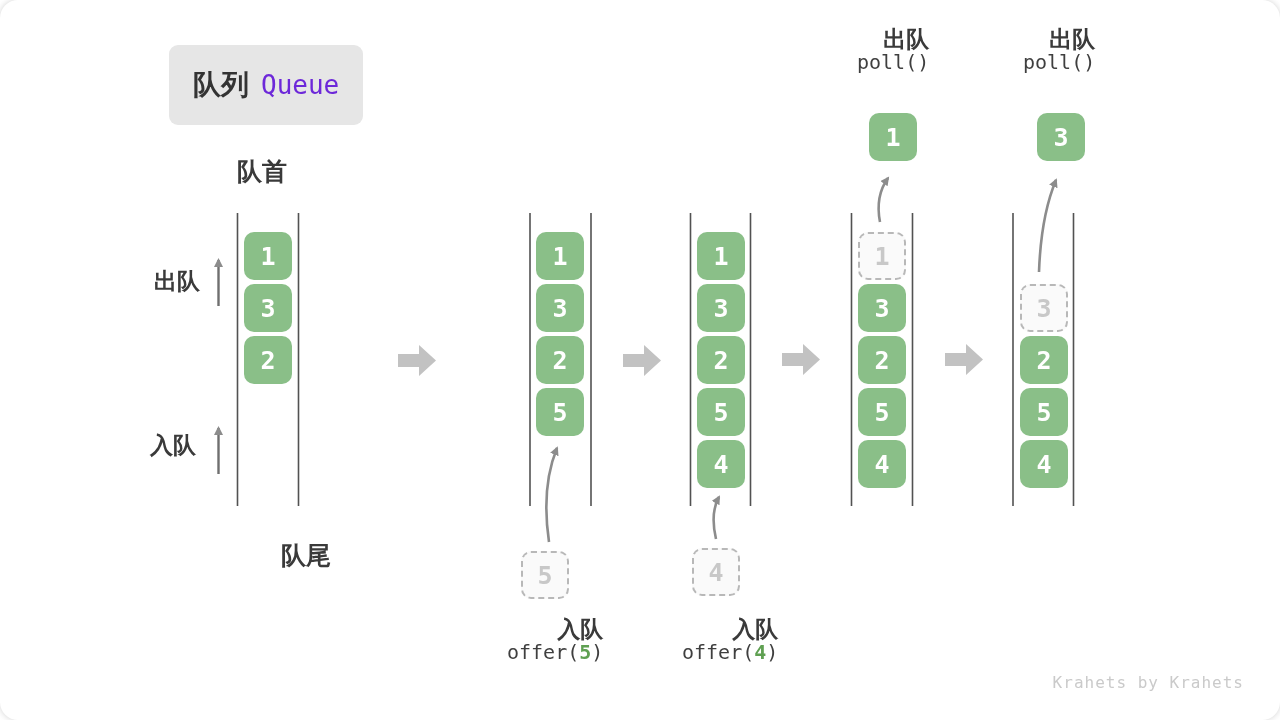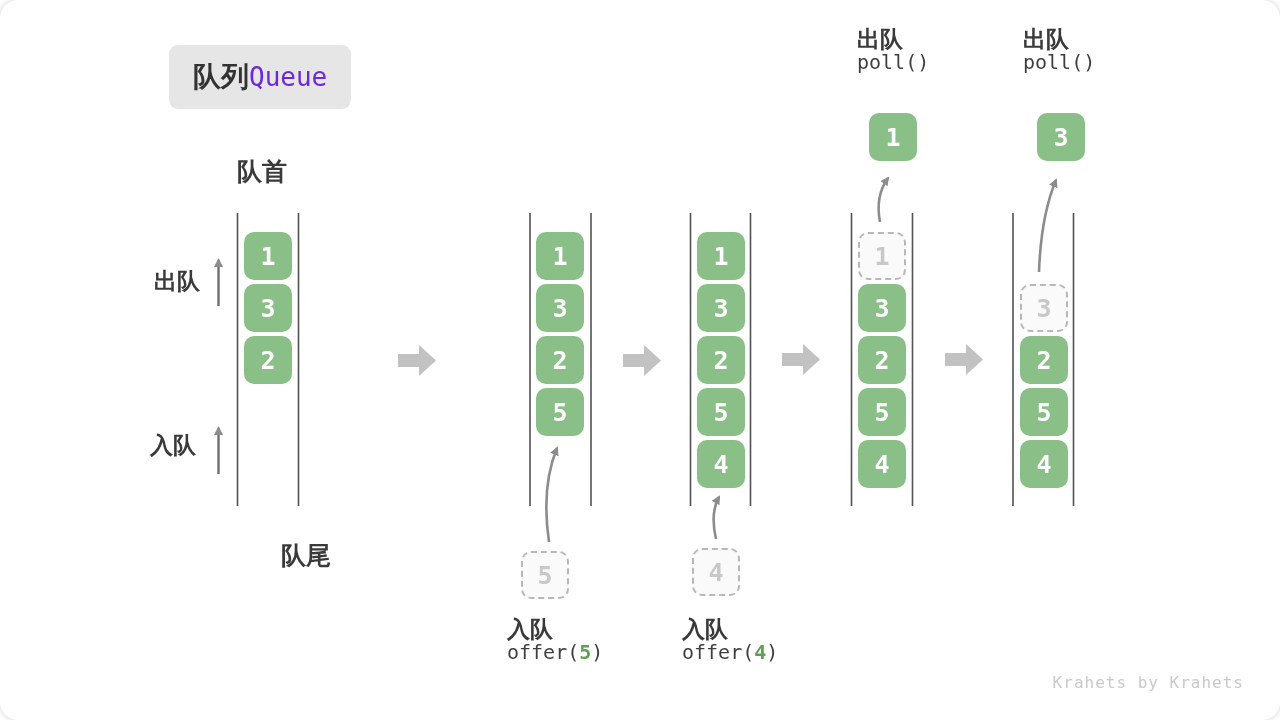--- a/index.html
+++ b/index.html
@@ -6,28 +6,28 @@
   .card{
     position:relative;
     width:1280px;height:720px;
     background:#ffffff;
     border-radius:18px;
     box-shadow:0 0 6px rgba(0,0,0,.18);
     overflow:hidden;
     font-family:"Liberation Sans",sans-serif;
     color:#3c3c3c;
   }
-  .abs{position:absolute;}
+  .abs{position:absolute;text-align:right;}
   svg.overlay{position:absolute;left:0;top:0;width:1280px;height:720px;pointer-events:none;}
 
   
   .badge{
     left:169px;top:45px;height:56px;
-    display:inline-flex;align-items:center;
-    padding:4px 24px;
+    display:inline-flex;align-items:center;gap:12px;
+    padding:12px 24px;
     background:#e6e6e6;border-radius:9px;
   }
   .badge .zh{font-size:28px;font-weight:bold;color:#333;}
   .badge .en{font-size:26px;font-family:"DejaVu Sans Mono",monospace;color:#6d28d9;}
 
   
   .lbl{font-weight:bold;color:#3a3a3a;white-space:nowrap;}
   .lbl-front{left:237px;top:155px;font-size:25px;font-family:Liberation Mono, monospace;}
   .lbl-rear{left:237px;top:539px;font-size:25px;margin-left:44px;}
   .lbl-side{font-size:23px;}

